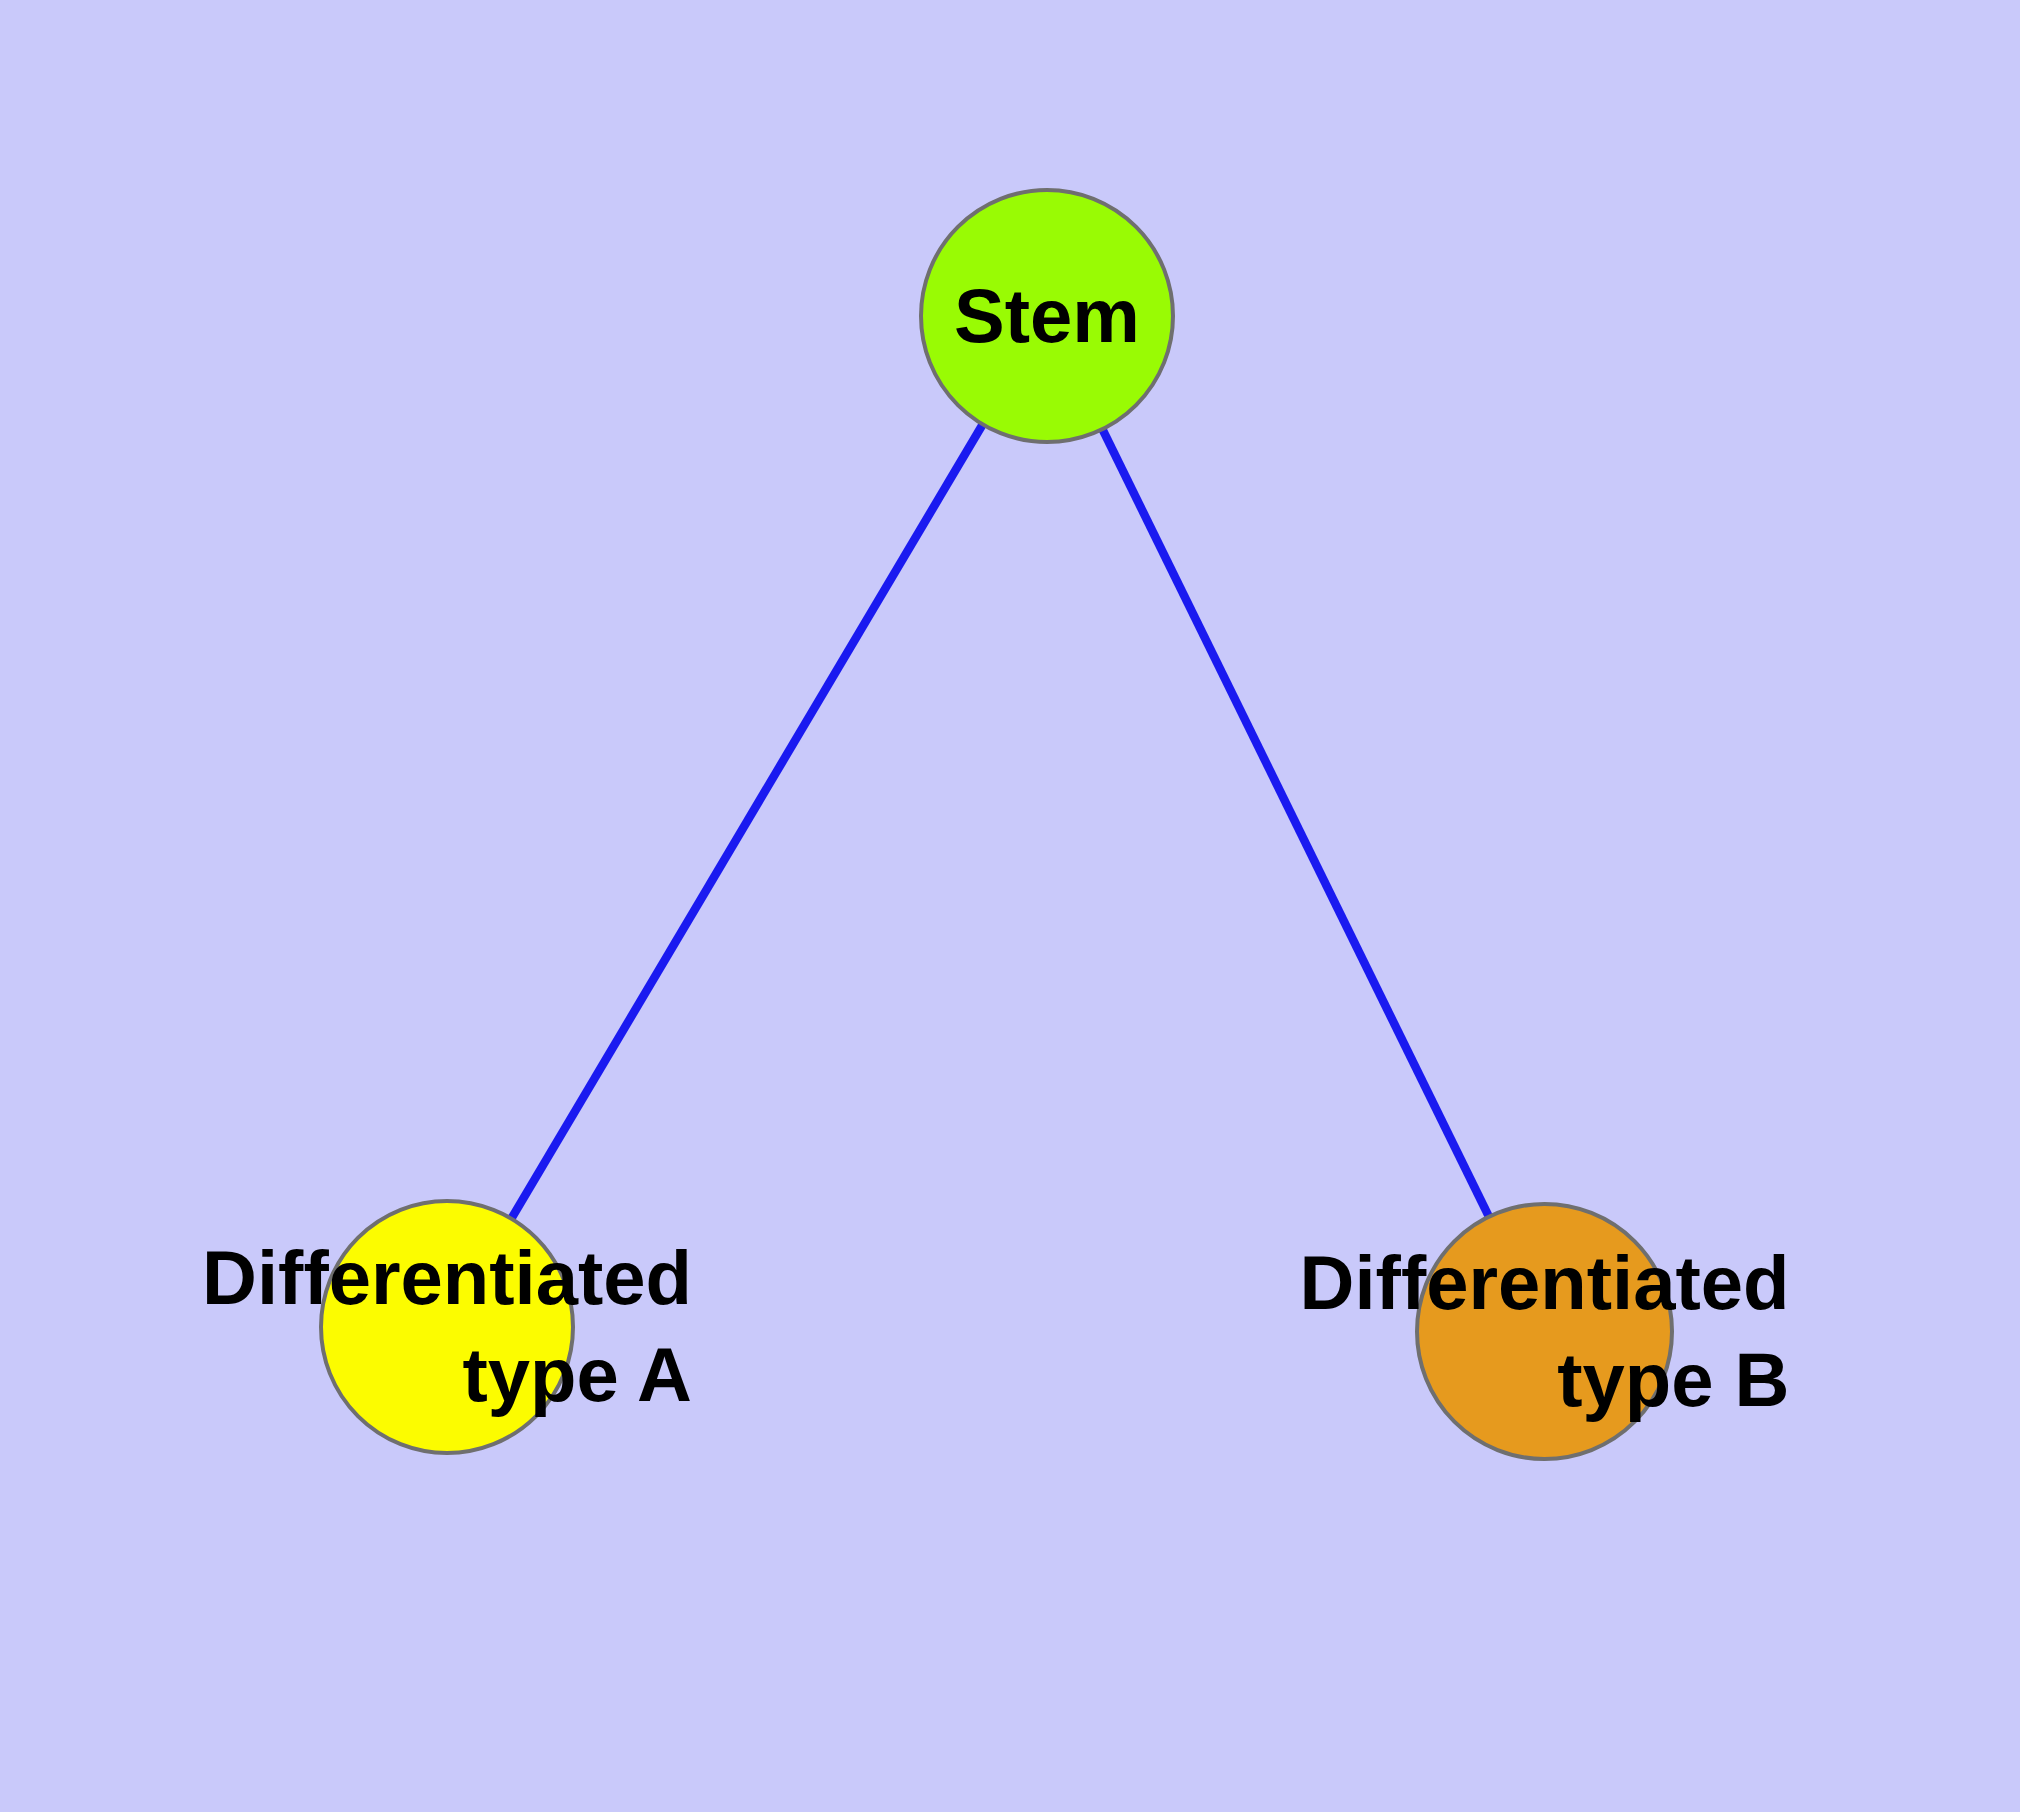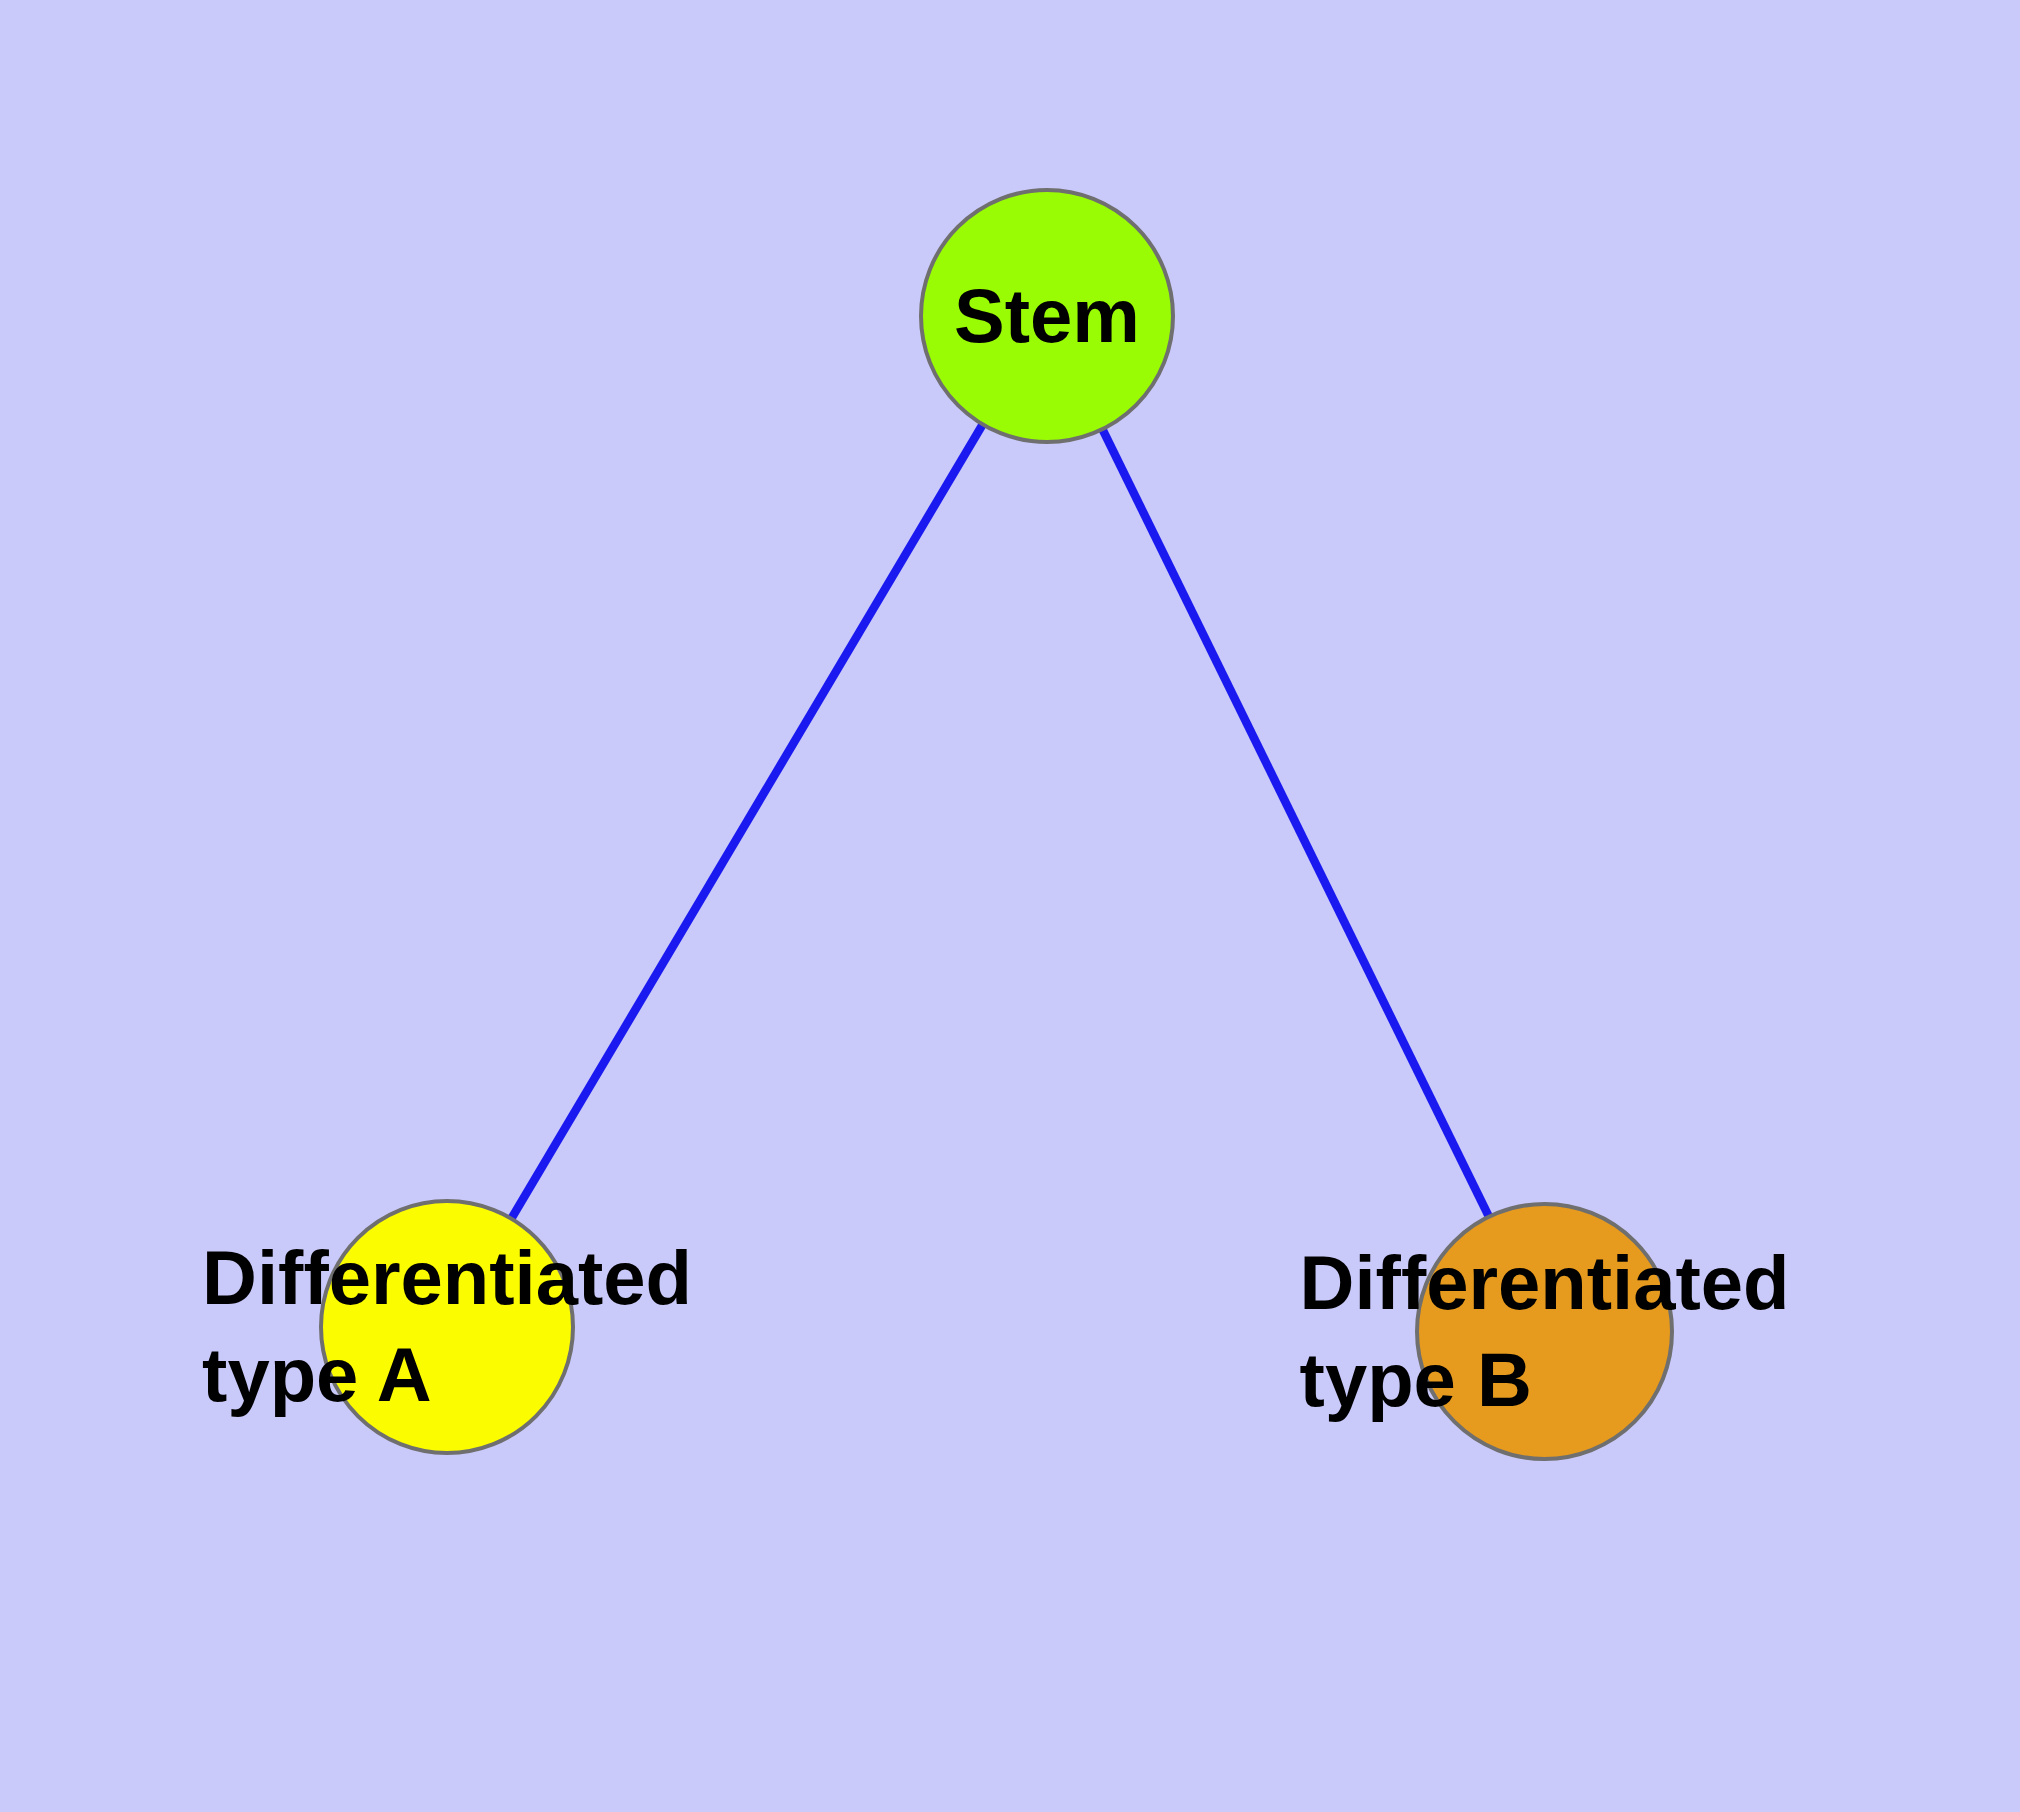--- a/index.html
+++ b/index.html
@@ -26,21 +26,21 @@
     position: absolute;
     border-radius: 50%;
     border: 4.2px solid #6f6f6f;
     box-sizing: border-box;
     display: flex;
     align-items: center;
     justify-content: center;
   }
   .node-label {
     white-space: pre;
-    text-align: left;
+    text-align: right;
     font-weight: bold;
     font-size: 76px;
     line-height: 1.27;
     color: #000000;
     pointer-events: none;
   }
 </style>
 </head>
 <body>
 

